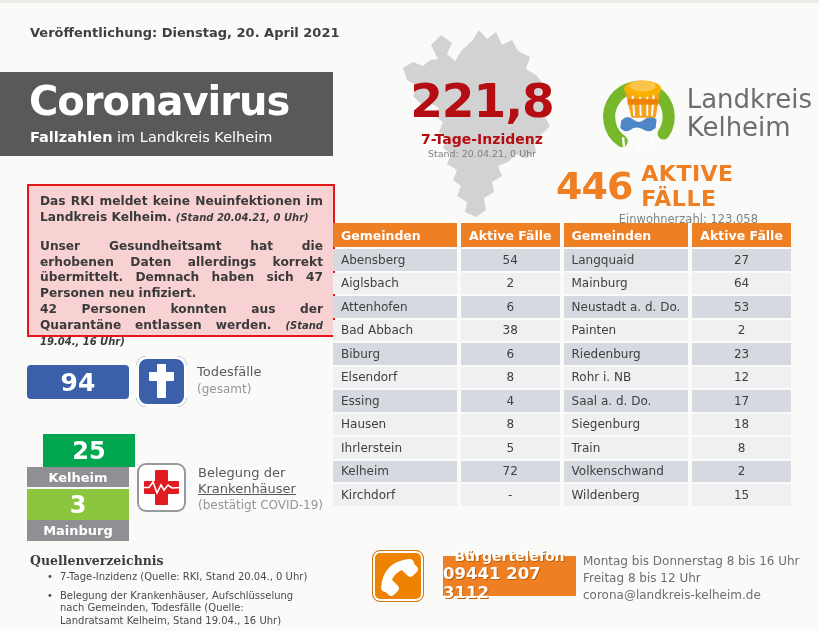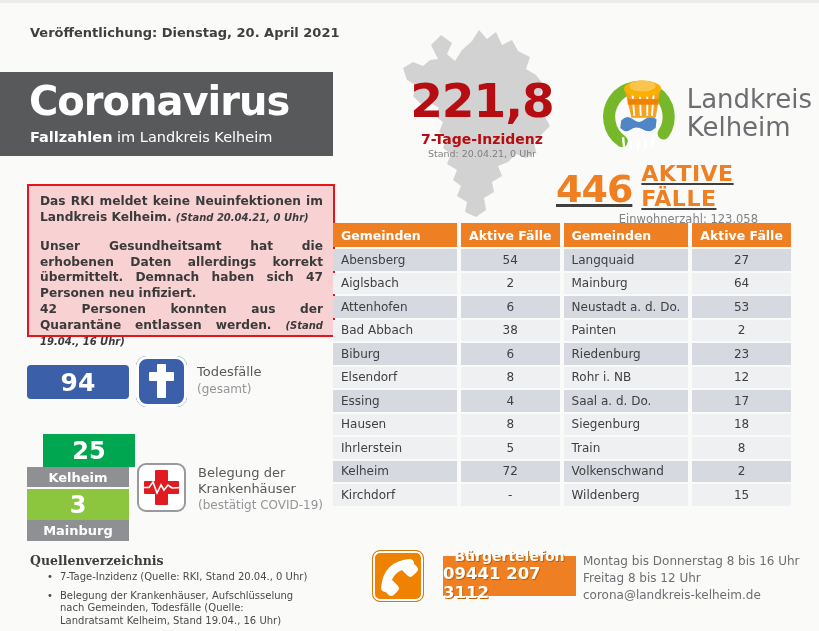--- a/index.html
+++ b/index.html
@@ -39,21 +39,21 @@
   .incidence-value { left:402px; top:70px; width:160px; text-align:center; font-size:47px; font-weight:bold; color:var(--dark_red); letter-spacing:-1px; }
   .incidence-label { left:402px; top:128px; width:160px; text-align:center; font-size:14px; font-weight:bold; color:var(--dark_red); }
   .incidence-stand { left:402px; top:145px; width:160px; text-align:center; font-size:9.5px; color:#7f7f7f; }
 
   
   .logo-wrap { left:597px; top:68px; width:215px; height:85px; display:flex; align-items:center; }
   .logo-text { font-size:26px; color:var(--text_gray); line-height:1.05; margin-left:4px; }
 
   
   .active-wrap { left:556px; top:158px; width:204px; }
-  .active-row { display:flex; align-items:flex-end; justify-content:flex-start; gap:9px;text-decoration:underline; }
+  .active-row { display:flex; align-items:center; justify-content:flex-start; gap:9px; }
   .active-value { font-size:38px; font-weight:bold; color:var(--orange); letter-spacing:-1px; }
   .active-label { font-size:22px; font-weight:bold; color:var(--orange); letter-spacing:0.5px; }
   .active-pop { text-align:right; font-size:11.5px; color:#808285; margin-top:1px; padding-right:2px; }
 
   
   .tbl { left:329px; top:218px; }
   table { border-collapse:separate; border-spacing:4px 2px; }
   th {
     background:var(--orange); color:#fff; font-size:12.5px; font-weight:bold;
     height:24px; padding:0 8px; text-align:left; white-space:nowrap;
@@ -80,21 +80,21 @@
     display:flex; align-items:center; justify-content:center; color:#fff; font-size:24px; font-weight:bold;margin-left:16px; }
   .kh-town { left:27px; top:464px; width:102px; height:20px; background:var(--bar_gray);
     display:flex; align-items:center; justify-content:center; color:#fff; font-size:13px; font-weight:bold; }
   .mb-value { left:27px; top:486px; width:102px; height:31px; background:var(--light_green);
     display:flex; align-items:center; justify-content:center; color:#fff; font-size:24px; font-weight:bold; }
   .mb-town { left:27px; top:517px; width:102px; height:21px; background:var(--bar_gray);
     display:flex; align-items:center; justify-content:center; color:#fff; font-size:13px; font-weight:bold; }
   .hosp-icon { left:137px; top:460px; width:49px; height:49px; background:#fff;
     border:2px solid #97999c; border-radius:9px; }
   .hosp-label1 { left:198px; top:462px; font-size:13px; color:var(--banner_gray); }
-  .hosp-label2 { left:198px; top:478px; font-size:13px; color:var(--banner_gray); }
+  .hosp-label2 { left:198px; top:478px; font-size:13px; color:var(--banner_gray);text-decoration:underline; }
   .hosp-sub { left:198px; top:495px; font-size:12px; color:#939598; }
 
   
   .src-title { left:30px; top:550px; font-size:12.5px; font-weight:bold; color:#3e3e3e;
     font-family:"DejaVu Serif","Liberation Serif",serif; }
   .src-list { left:40px; top:568px; width:270px; }
   .src-item { display:flex; font-size:10px; color:#4a4a4a; line-height:1.25; margin-bottom:6px; }
   .src-item .bullet { width:20px; flex:none; text-align:center; }
 
   

